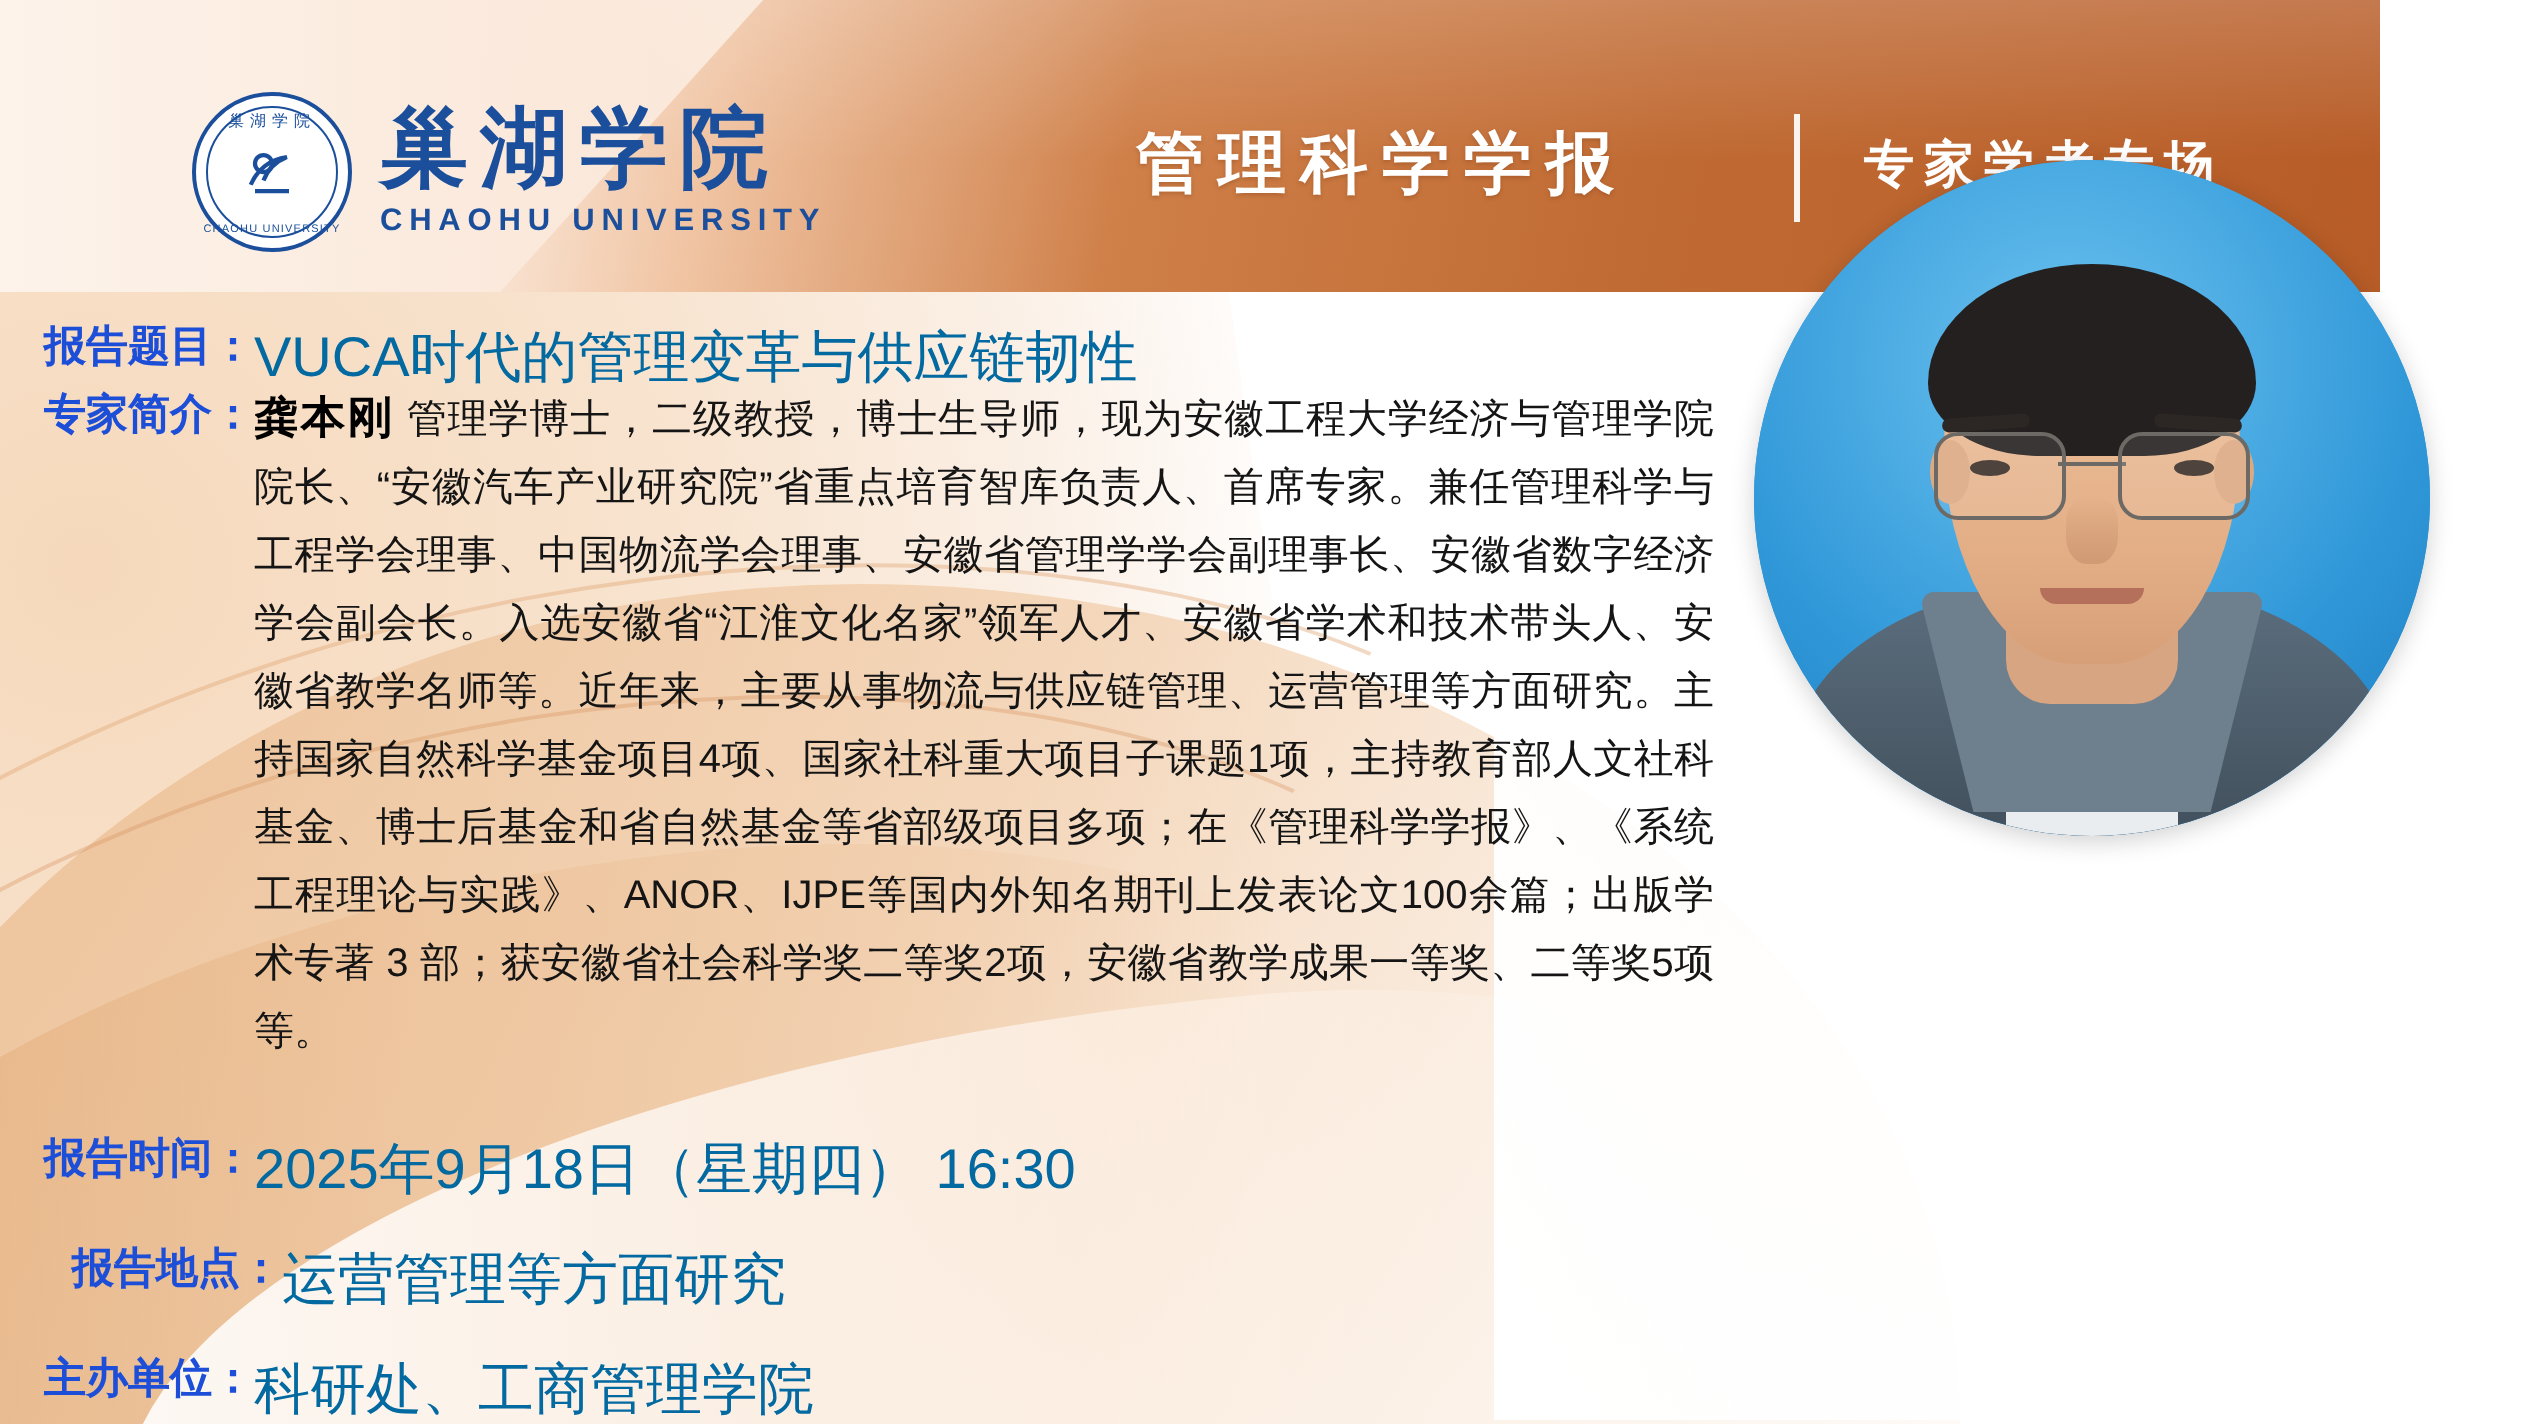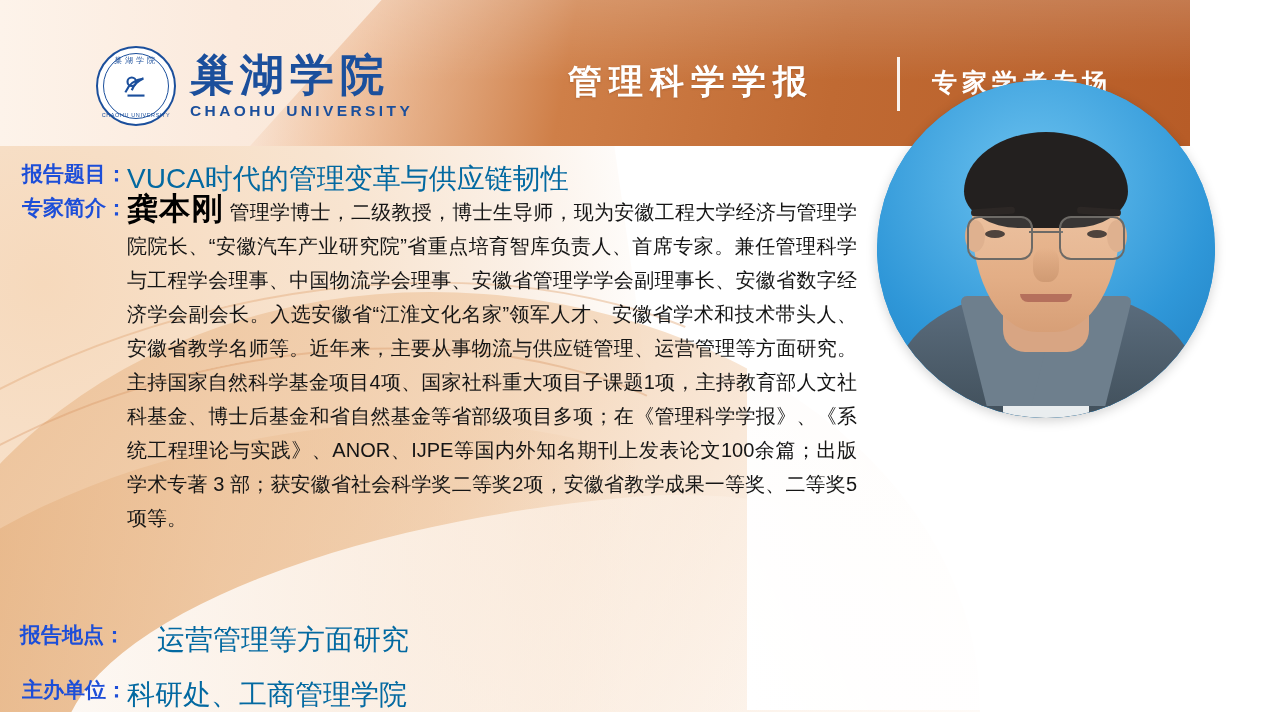--- a/index.html
+++ b/index.html
@@ -266,32 +266,32 @@
     color: #0369a1;
     font-size: 28px;
     font-weight: 400;
     line-height: 1.5;
     white-space: nowrap;
   }
 
   .row-title { left: 22px; top: 12px; }
   .row-bio   { left: 22px; top: 46px; width: 880px; }
   .row-time  { left: 22px; top: 418px; }
-  .row-place { left: 20px; top: 473px; gap: 32px; }
+  .row-place { left: 36px; top: 473px; }
   .row-org   { left: 22px; top: 528px; }
 
   .bio-body {
     font-size: 20px;
     line-height: 34px;
     color: #151515;
     width: 730px;
     text-align: justify;
   }
   .bio-name {
-    font-size: 31px;
+    font-size: 22px;
     font-weight: 700;
     color: #000000;
     letter-spacing: 1px;
   }
 
   .portrait {
     position: absolute;
     left: 877px;
     top: 80px;
     width: 338px;
@@ -507,20 +507,24 @@
       <span class="value-strong">VUCA时代的管理变革与供应链韧性</span>
     </div>
 
     <div class="row row-bio">
       <span class="label">专家简介：</span>
       <span class="bio-body">
         <span class="bio-name">龚本刚</span><span> 管理学博士，二级教授，博士生导师，现为安徽工程大学经济与管理学院院长、“安徽汽车产业研究院”省重点培育智库负责人、首席专家。兼任管理科学与工程学会理事、中国物流学会理事、安徽省管理学学会副理事长、安徽省数字经济学会副会长。入选安徽省“江淮文化名家”领军人才、安徽省学术和技术带头人、安徽省教学名师等。近年来，主要从事物流与供应链管理、运营管理等方面研究。主持国家自然科学基金项目4项、国家社科重大项目子课题1项，主持教育部人文社科基金、博士后基金和省自然基金等省部级项目多项；在《管理科学学报》、《系统工程理论与实践》、ANOR、IJPE等国内外知名期刊上发表论文100余篇；出版学术专著 3 部；获安徽省社会科学奖二等奖2项，安徽省教学成果一等奖、二等奖5项等。</span>
       </span>
     </div>
 
+    <div class="row row-time">
+      <span class="label">报告时间：</span>
+      <span class="value-strong">2025年9月18日（星期四） 16:30</span>
+    </div>
 
     <div class="row row-place">
       <span class="label">报告地点：</span>
       <span class="value-strong">运营管理等方面研究</span>
     </div>
 
     <div class="row row-org">
       <span class="label">主办单位：</span>
       <span class="value-strong">科研处、工商管理学院</span>
     </div>

